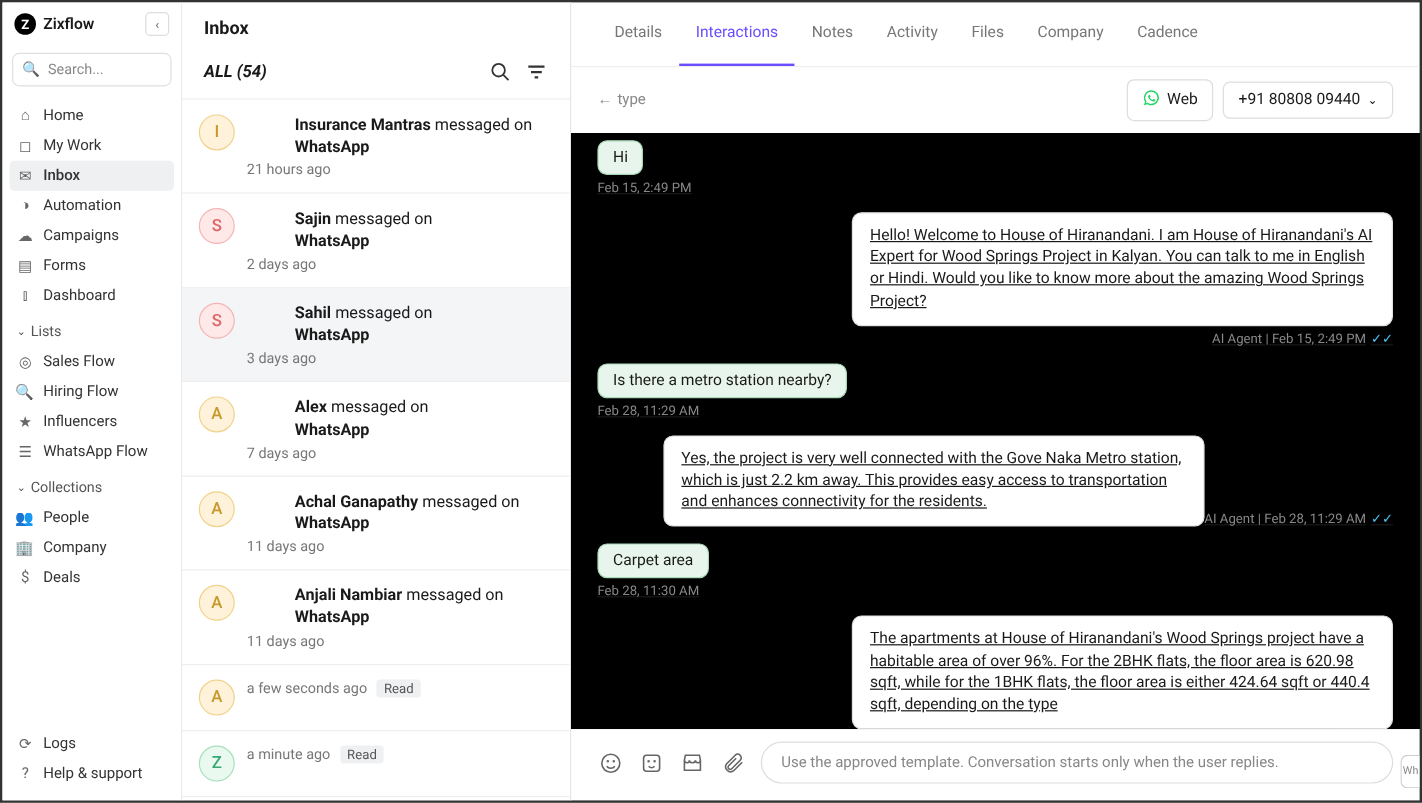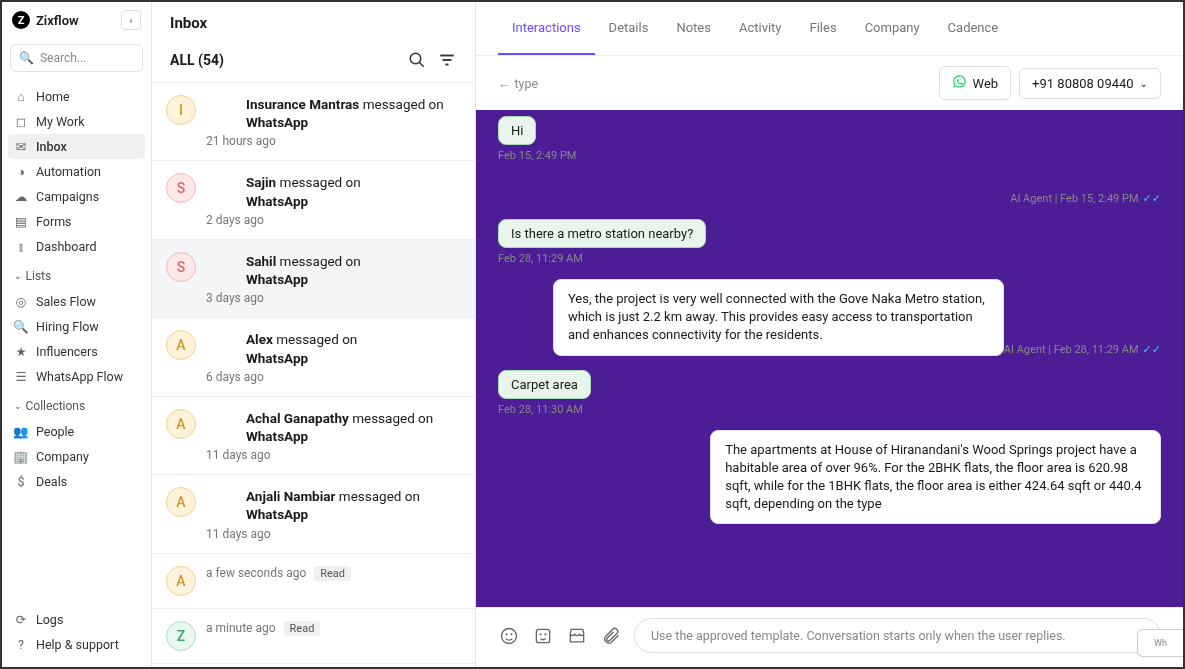--- a/index.html
+++ b/index.html
@@ -18,21 +18,21 @@
 .nav-item.active { background: #eef0f2; border-radius: 4px; margin: 0 6px; padding: 5px 6px; font-weight: 500; }
 .nav-icon { width: 14px; height: 14px; display: inline-flex; align-items: center; justify-content: center; color: #666; flex-shrink: 0; }
 .section-header { display: flex; align-items: center; gap: 4px; padding: 8px 12px 4px; font-size: 12px; color: #555; }
 .chev { font-size: 9px; }
 .sidebar-footer { margin-top: auto; padding: 6px 0 10px; }
 
 
 .inbox-panel { width: 324px; border-right: 1px solid #e5e5e5; display: flex; flex-direction: column; background: #fff; }
 .inbox-title { font-size: 15px; font-weight: 700; padding: 12px 18px 8px; }
 .inbox-toolbar { display: flex; align-items: center; padding: 10px 18px 12px; border-bottom: 1px solid #eee; }
-.inbox-all { font-size: 14px; font-weight: 700; flex: 1; }
+.inbox-all { font-size: 14px; font-weight: 700; flex: 1; font-style: italic; }
 .toolbar-icon { width: 20px; height: 20px; display: inline-flex; align-items: center; justify-content: center; margin-left: 10px; cursor: pointer; color: #333; }
 .thread-list { flex: 1; overflow-y: auto; }
 .thread { display: flex; gap: 10px; padding: 12px 14px; border-bottom: 1px solid #eee; cursor: pointer; }
 .thread.selected { background: #f4f5f6; }
 .avatar { width: 30px; height: 30px; border-radius: 50%; display: flex; align-items: center; justify-content: center; font-size: 14px; font-weight: 500; flex-shrink: 0; border: 1px solid; }
 .thread-body { flex: 1; min-width: 0; }
 .thread-line1 { font-size: 13.5px; line-height: 1.35; margin-bottom: 3px; }
 .thread-line1 b { font-weight: 700; margin-left: 40px; }
 .thread-meta { font-size: 12px; color: #777; display: flex; align-items: center; gap: 8px; }
 .badge-read { background: #eef0f2; border-radius: 3px; padding: 1px 6px; font-size: 11px; color: #555; }
@@ -40,34 +40,34 @@
 
 .conv-panel { flex: 1; display: flex; flex-direction: column; position: relative; }
 .tabs { display: flex; border-bottom: 1px solid #eee; padding: 0 22px; }
 .tab { padding: 18px 14px; font-size: 13px; color: #777; cursor: pointer; border-bottom: 2px solid transparent; }
 .tab.active { color: #6b4cff; border-bottom-color: #6b4cff; }
 .conv-header { display: flex; align-items: center; padding: 10px 22px; gap: 8px; }
 .back-btn { display: flex; align-items: center; gap: 4px; color: #888; font-size: 12.5px; cursor: pointer; }
 .header-spacer { flex: 1; }
 .pill-btn { border: 1px solid #ddd; border-radius: 6px; padding: 7px 12px; display: flex; align-items: center; gap: 6px; font-size: 13px; cursor: pointer; }
 .wa-green { color: #25d366; }
-.conv-body { flex: 1; overflow-y: auto; padding: 6px 22px 10px; background: #4c1d95; position: relative; }
+.conv-body { flex: 1; overflow-y: auto; padding: 6px 22px 10px; background: #000000; position: relative; text-decoration: underline; }
 .pattern { position: absolute; inset: 0; opacity: 0.03; background-image: radial-gradient(#000 1px, transparent 1px); background-size: 40px 40px; pointer-events: none; }
 .msg-group { margin-bottom: 14px; position: relative; }
 .msg-in { display: inline-block; background: #e8f5ec; border: 1px solid #a8d8b5; border-radius: 8px; padding: 6px 12px; font-size: 13px; max-width: 60%; }
 .msg-out { margin-left: auto; display: block; background: #fff; border: 1px solid #e0e0e0; border-radius: 8px; padding: 10px 14px; font-size: 13px; max-width: 68%; line-height: 1.4; }
 .msg-time-left { font-size: 11px; color: #888; margin-top: 4px; }
-.msg-time-right { font-size: 11px; color: #888; text-align: left; margin-top: 16px; display: flex; justify-content: flex-end; align-items: center; gap: 4px; }
+.msg-time-right { font-size: 11px; color: #888; text-align: left; margin-top: 4px; display: flex; justify-content: flex-end; align-items: center; gap: 4px; }
 .checks { color: #4fc3f7; font-size: 11px; }
 
 .composer { display: flex; align-items: center; gap: 12px; padding: 10px 22px 14px; border-top: 1px solid #eee; }
 .comp-icon { width: 22px; height: 22px; display: inline-flex; align-items: center; justify-content: center; color: #666; cursor: pointer; }
 .comp-input { flex: 1; border: 1px solid #ddd; border-radius: 20px; padding: 9px 16px; font-size: 12.5px; color: #888; }
 
-.float-widget { position: absolute; bottom: 10px; right: 0; width: 46px; height: 28px; background: #fff; border: 1px solid #ccc; border-right: none; border-radius: 6px 0 0 6px; font-size: 9px; color: #888; display: flex; align-items: center; justify-content: center; flex-direction: column; overflow: hidden; padding: 2px; line-height: 1; }
+.float-widget { position: absolute; bottom: 10px; right: 0; width: 16px; height: 28px; background: #fff; border: 1px solid #ccc; border-right: none; border-radius: 6px 0 0 6px; font-size: 9px; color: #888; display: flex; align-items: center; justify-content: center; flex-direction: column; overflow: hidden; padding: 2px; line-height: 1; }
 </style>
 </head>
 <body>
 
 <div class="app">
 
   <div class="sidebar">
     <div class="sidebar-header">
       <div class="logo-circle">Z</div>
       <div class="brand">Zixflow</div>
@@ -203,21 +203,21 @@
             <div class="thread-meta">
               <span>3 days ago</span>
             </div>
           </div>
         </div>
         <div class="thread">
           <div class="avatar" style="background: rgb(255, 242, 219); border-color: rgb(240, 210, 138); color: rgb(199, 154, 43);">A</div>
           <div class="thread-body">
             <div class="thread-line1"><b>Alex</b> <span>messaged on</span> <b>WhatsApp</b></div>
             <div class="thread-meta">
-              <span>6 days ago</span>
+              <span>7 days ago</span>
             </div>
           </div>
         </div>
         <div class="thread">
           <div class="avatar" style="background: rgb(255, 242, 219); border-color: rgb(240, 210, 138); color: rgb(199, 154, 43);">A</div>
           <div class="thread-body">
             <div class="thread-line1"><b>Achal Ganapathy</b> <span>messaged on</span> <b>WhatsApp</b></div>
             <div class="thread-meta">
               <span>11 days ago</span>
             </div>
@@ -254,22 +254,22 @@
           <div class="avatar" style="background: rgb(255, 242, 219); border-color: rgb(240, 210, 138); color: rgb(199, 154, 43);">M</div>
           <div class="thread-body">
             <div class="thread-line1"><b>Mirza Usman®®😔😔😔</b> <span>messaged on</span> <b>WhatsApp</b></div>
           </div>
         </div>
       </div>
   </div>
 
   <div class="conv-panel">
     <div class="tabs" id="tabs">
+        <div class="tab">Details</div>
         <div class="tab active">Interactions</div>
-        <div class="tab">Details</div>
         <div class="tab">Notes</div>
         <div class="tab">Activity</div>
         <div class="tab">Files</div>
         <div class="tab">Company</div>
         <div class="tab">Cadence</div>
       </div>
     <div class="conv-header">
       <div class="back-btn">
         <span>←</span>
         <span>type</span>
@@ -285,20 +285,21 @@
       </div>
       <div class="pill-btn">
         <span>+91 80808 09440</span>
         <span style="font-size:10px">⌄</span>
       </div>
     </div>
     <div class="conv-body" id="conv-body">
       <div class="pattern"></div>
     <div class="msg-group"><div class="msg-in">Hi</div><div class="msg-time-left">Feb 15, 2:49 PM</div></div>
         <div class="msg-group" style="display: flex; flex-direction: column; align-items: flex-end;">
+          <div class="msg-out">Hello! Welcome to House of Hiranandani. I am House of Hiranandani's AI Expert for Wood Springs Project in Kalyan. You can talk to me in English or Hindi. Would you like to know more about the amazing Wood Springs Project?</div>
           <div class="msg-time-right">
             <span>AI Agent | Feb 15, 2:49 PM</span>
             <span class="checks">✓✓</span>
           </div>
         </div>
         <div class="msg-group"><div class="msg-in">Is there a metro station nearby?</div><div class="msg-time-left">Feb 28, 11:29 AM</div></div>
         <div class="msg-group" style="display: flex; flex-direction: row; align-items: flex-end;">
           <div class="msg-out">Yes, the project is very well connected with the Gove Naka Metro station, which is just 2.2 km away. This provides easy access to transportation and enhances connectivity for the residents.</div>
           <div class="msg-time-right">
             <span>AI Agent | Feb 28, 11:29 AM</span>

